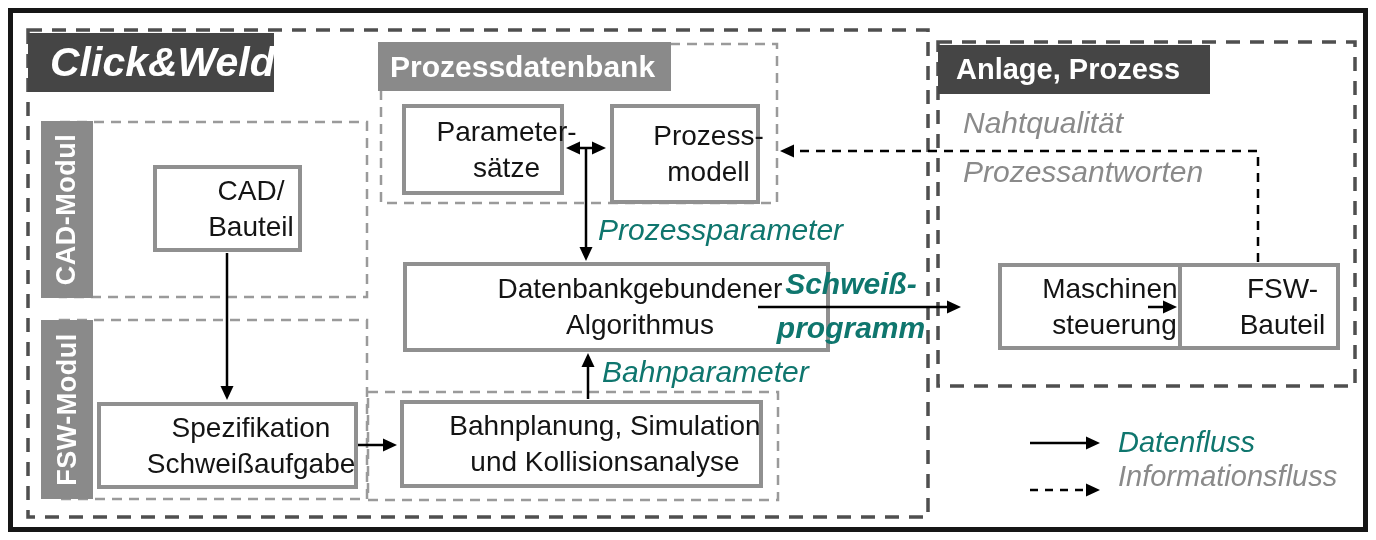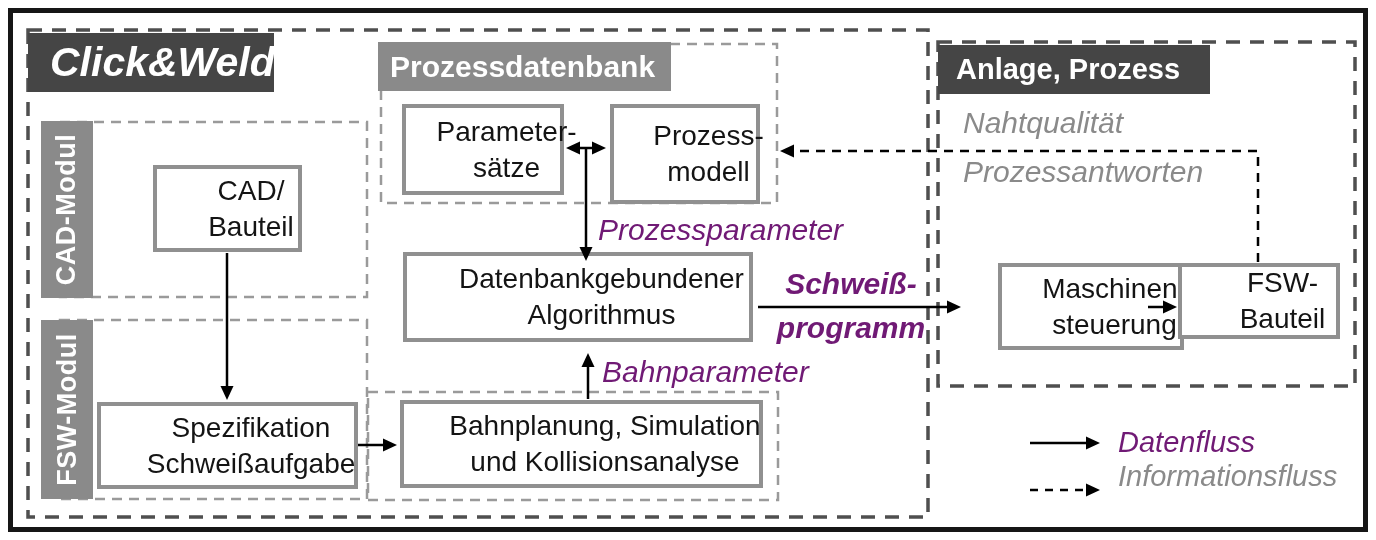--- a/index.html
+++ b/index.html
@@ -30,21 +30,21 @@
   .vlabel{
     position:absolute;background:#8a8a8a;display:flex;align-items:center;
     justify-content:center;z-index:2;
   }
   .vlabel span{
     transform:rotate(-90deg);white-space:nowrap;color:#fff;font-weight:bold;
     font-size:27px;letter-spacing:.5px;
   }
   .flabel{
     position:absolute;font-style:italic;font-size:30px;z-index:2;white-space:nowrap;
-    color:#701a75;
+    color:#0f766e;
   }
   .flabel.gray{color:#8a8a8a;}
   #clickweld-title{font-style:italic;font-size:41px;padding-left:22px;}
   #schweissprogramm-label{text-align:center;line-height:44px;font-weight:bold;}
 </style>
 </head>
 <body>
 
 <div id="canvas">
 
@@ -86,36 +86,36 @@
   <div class="box" style="left:402px;top:104px;width:162px;height:91px;">
     <span>Parameter-</span>
     <span>sätze</span>
   </div>
 
   <div class="box" style="left:610px;top:104px;width:150px;height:100px;">
     <span>Prozess-</span>
     <span>modell</span>
   </div>
 
-  <div class="box" style="left:403px;top:252px;width:350px;height:90px;">
+  <div class="box" style="left:403px;top:262px;width:427px;height:90px;">
     <span>Datenbankgebundener</span>
     <span>Algorithmus</span>
   </div>
 
   <div class="box" style="left:400px;top:400px;width:363px;height:88px;">
     <span>Bahnplanung, Simulation</span>
     <span>und Kollisionsanalyse</span>
   </div>
 
   <div class="box" style="left:962px;top:263px;width:186px;height:87px;margin-left:36px;">
     <span>Maschinen-</span>
     <span>steuerung</span>
   </div>
 
-  <div class="box" style="left:1178px;top:263px;width:162px;height:76px;">
+  <div class="box" style="left:1178px;top:263px;width:162px;height:87px;">
     <span>FSW-</span>
     <span>Bauteil</span>
   </div>
 
   <div class="flabel" style="left:598px;top:213px;">Prozessparameter</div>
 
   <div class="flabel" id="schweissprogramm-label" style="left:762px;top:262px;width:178px;">
     <span>Schweiß-</span><br>
     <span>programm</span>
   </div>

